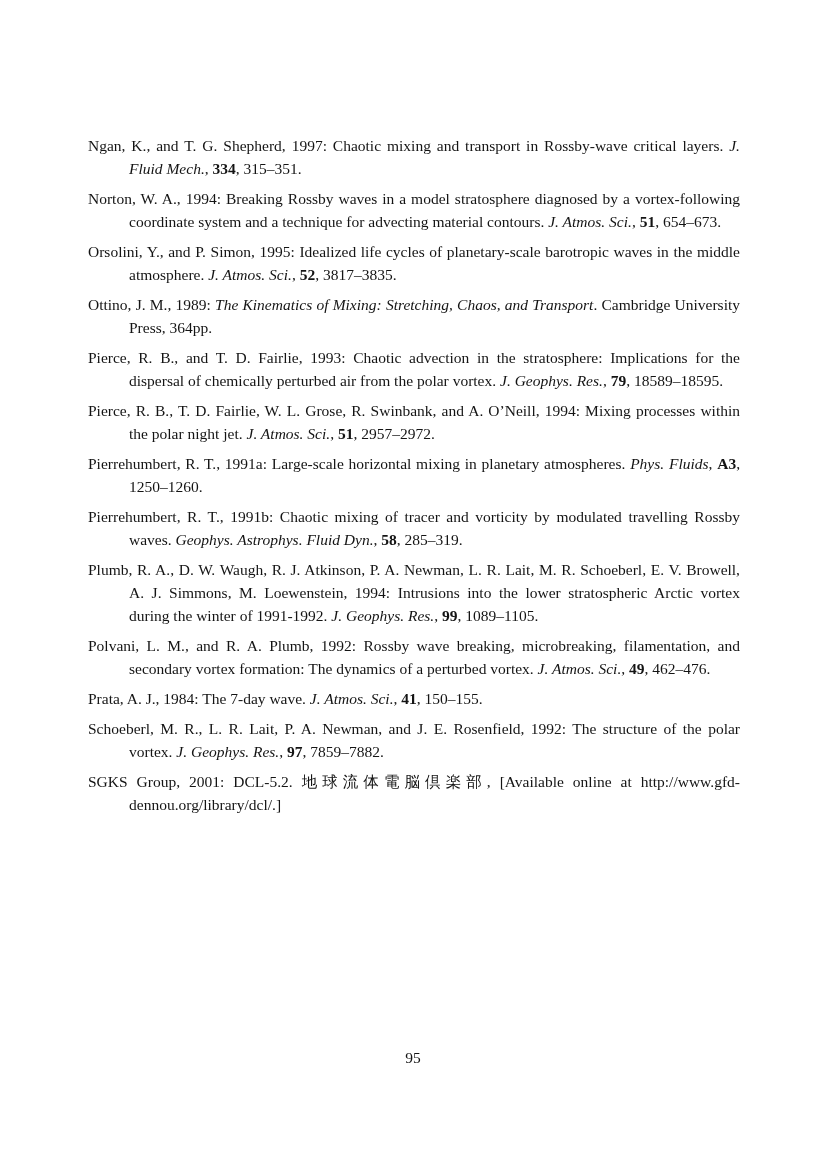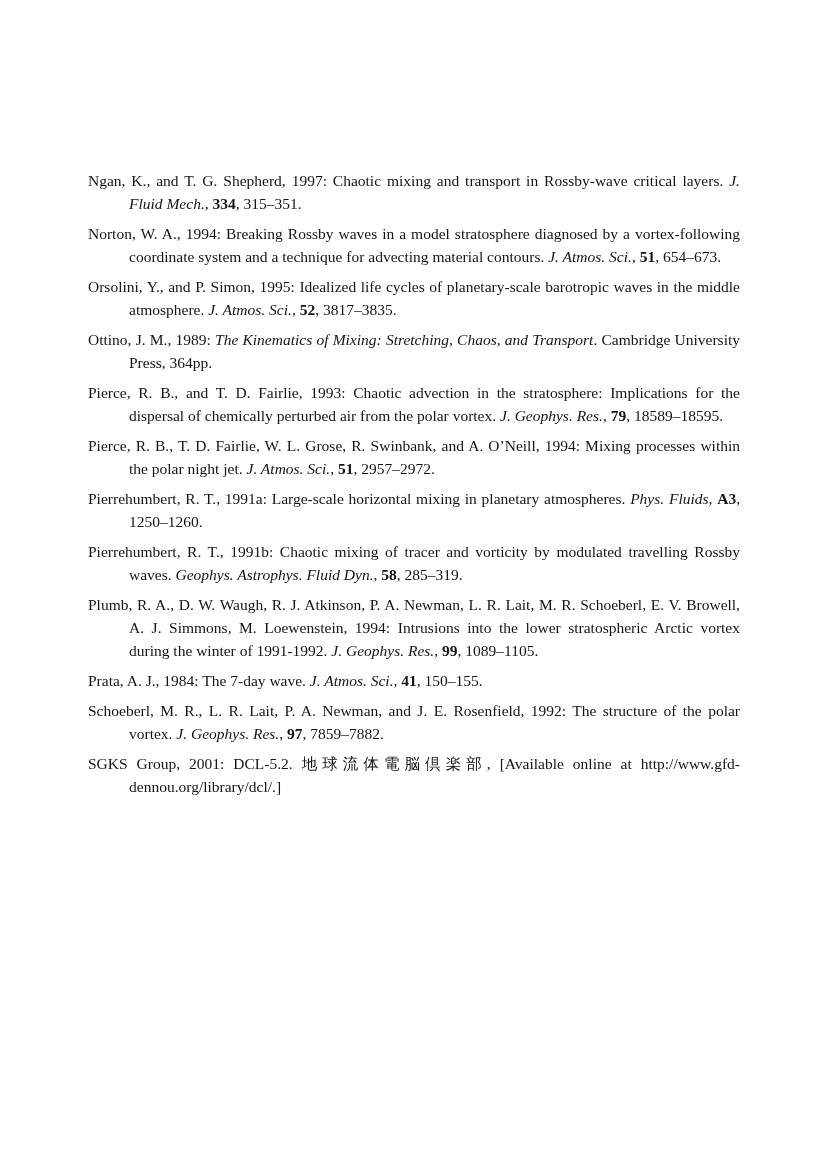--- a/index.html
+++ b/index.html
@@ -14,21 +14,20 @@
     overflow: hidden;
     font-family: "Liberation Serif", serif;
     color: #141414;
   }
   .page {
     position: absolute;
     left: 0; top: 0;
     width: 826px;
     height: 1007px;
     background: #ffffff;
-    margin-top: 35px;
   }
   .references {
     position: absolute;
     left: 88px;
     top: 134px;
     width: 652px;
   }
   .ref {
     margin: 0 0 7px 0;
     font-size: 15.5px;
@@ -56,17 +55,19 @@
   <div class="references" id="reference-list">
       <p class="ref"><span>Ngan, K., and T. G. Shepherd, 1997: Chaotic mixing and transport in Rossby-wave critical layers. </span><span class="it">J. Fluid Mech.</span><span>, </span><span class="bd">334</span><span>, 315–351.</span></p>
       <p class="ref"><span>Norton, W. A., 1994: Breaking Rossby waves in a model stratosphere diagnosed by a vortex-following coordinate system and a technique for advecting material contours. </span><span class="it">J. Atmos. Sci.</span><span>, </span><span class="bd">51</span><span>, 654–673.</span></p>
       <p class="ref"><span>Orsolini, Y., and P. Simon, 1995: Idealized life cycles of planetary-scale barotropic waves in the middle atmosphere. </span><span class="it">J. Atmos. Sci.</span><span>, </span><span class="bd">52</span><span>, 3817–3835.</span></p>
       <p class="ref"><span>Ottino, J. M., 1989: </span><span class="it">The Kinematics of Mixing: Stretching, Chaos, and Transport</span><span>. Cambridge University Press, 364pp.</span></p>
       <p class="ref"><span>Pierce, R. B., and T. D. Fairlie, 1993: Chaotic advection in the stratosphere: Implications for the dispersal of chemically perturbed air from the polar vortex. </span><span class="it">J. Geophys. Res.</span><span>, </span><span class="bd">79</span><span>, 18589–18595.</span></p>
       <p class="ref"><span>Pierce, R. B., T. D. Fairlie, W. L. Grose, R. Swinbank, and A. O’Neill, 1994: Mixing processes within the polar night jet. </span><span class="it">J. Atmos. Sci.</span><span>, </span><span class="bd">51</span><span>, 2957–2972.</span></p>
       <p class="ref"><span>Pierrehumbert, R. T., 1991a: Large-scale horizontal mixing in planetary atmospheres. </span><span class="it">Phys. Fluids</span><span>, </span><span class="bd">A3</span><span>, 1250–1260.</span></p>
       <p class="ref"><span>Pierrehumbert, R. T., 1991b: Chaotic mixing of tracer and vorticity by modulated travelling Rossby waves. </span><span class="it">Geophys. Astrophys. Fluid Dyn.</span><span>, </span><span class="bd">58</span><span>, 285–319.</span></p>
       <p class="ref"><span>Plumb, R. A., D. W. Waugh, R. J. Atkinson, P. A. Newman, L. R. Lait, M. R. Schoeberl, E. V. Browell, A. J. Simmons, M. Loewenstein, 1994: Intrusions into the lower stratospheric Arctic vortex during the winter of 1991-1992. </span><span class="it">J. Geophys. Res.</span><span>, </span><span class="bd">99</span><span>, 1089–1105.</span></p>
+      <p class="ref"><span>Polvani, L. M., and R. A. Plumb, 1992: Rossby wave breaking, microbreaking, filamentation, and secondary vortex formation: The dynamics of a perturbed vortex. </span><span class="it">J. Atmos. Sci.</span><span>, </span><span class="bd">49</span><span>, 462–476.</span></p>
       <p class="ref"><span>Prata, A. J., 1984: The 7-day wave. </span><span class="it">J. Atmos. Sci.</span><span>, </span><span class="bd">41</span><span>, 150–155.</span></p>
       <p class="ref"><span>Schoeberl, M. R., L. R. Lait, P. A. Newman, and J. E. Rosenfield, 1992: The structure of the polar vortex. </span><span class="it">J. Geophys. Res.</span><span>, </span><span class="bd">97</span><span>, 7859–7882.</span></p>
       <p class="ref"><span>SGKS Group, 2001: DCL-5.2. 地球流体電脳倶楽部, [Available online at http://www.gfd-dennou.org/library/dcl/.]</span></p>
     </div>
+  <div class="page-number">95</div>
 </div>
 
 </body></html>

